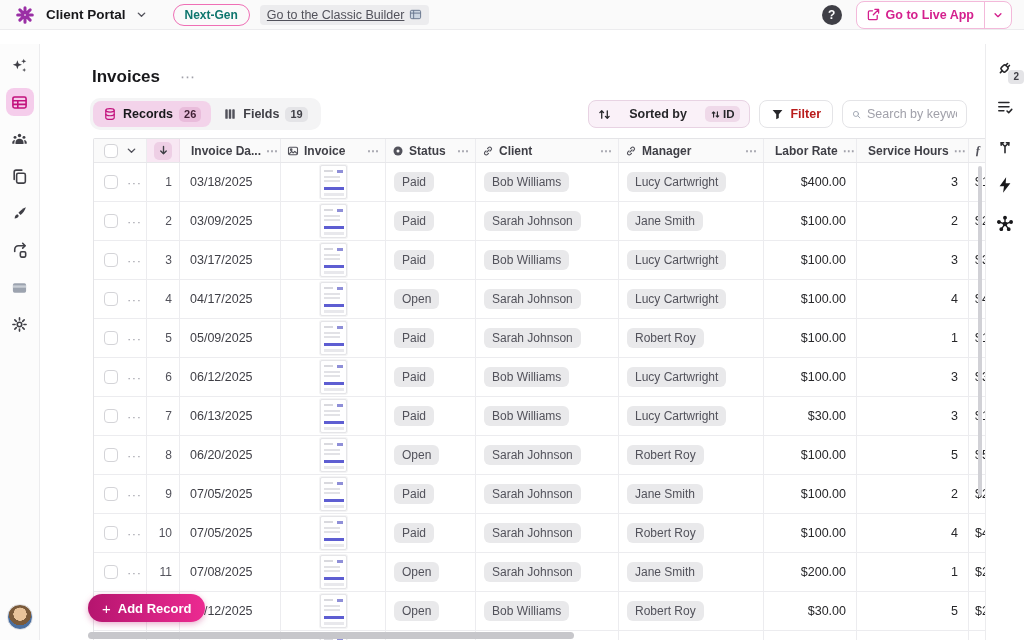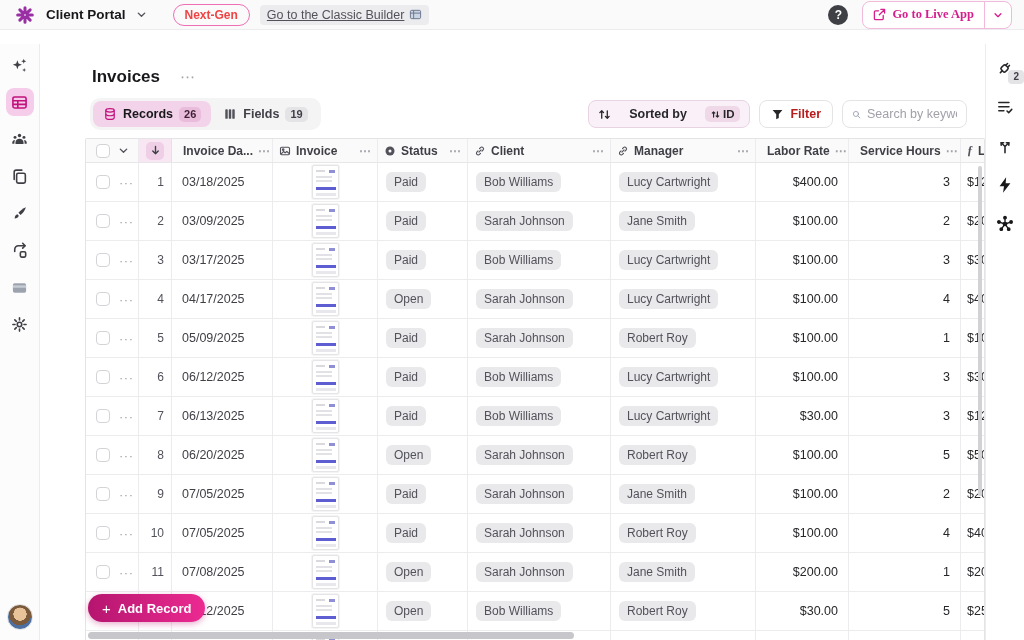--- a/index.html
+++ b/index.html
@@ -6,30 +6,30 @@
   html,body { width:1024px; height:640px; overflow:hidden; }
   body { font-family:"Liberation Sans", sans-serif; background:#fff; color:#18181b; position:relative; }
   svg { display:block; }
 
   
   .topbar { position:absolute; top:0; left:0; right:0; height:30px; background:#fafafa;
             border-bottom:1px solid #ececee; display:flex; align-items:center; padding:0 12px; z-index:30; }
   .logo { width:18px; height:18px; margin:0 12px 0 4px; }
   .app-name { font-size:13.5px; font-weight:700; color:#18181b; }
   .chev { margin-left:10px; color:#52525b; }
-  .nextgen { margin-left:26px; border:1px solid #ef6fb5; color:#ef4444; font-size:12px; font-weight:600;
+  .nextgen { margin-left:26px; border:1px solid #ef6fb5; color:#0f766e; font-size:12px; font-weight:600;
              border-radius:999px; padding:3px 11px; background:#fff0; }
   .classic { margin-left:10px; display:flex; align-items:center; gap:5px; font-size:12.5px; color:#52525b;
              background:#ececee; border-radius:4px; padding:3px 7px; text-decoration:underline; cursor:pointer; }
   .tb-right { margin-left:auto; display:flex; align-items:center; gap:14px; }
   .help { width:20px; height:20px; border-radius:50%; background:#3f3f46; color:#fff; font-size:12px;
           font-weight:700; display:flex; align-items:center; justify-content:center; }
   .liveapp { display:flex; align-items:stretch; background:#fff; border:1px solid #f3b9da; border-radius:8px;
              height:28px; overflow:hidden; }
-  .liveapp-main { display:flex; align-items:center; gap:6px; padding:8px 10px; color:#d41f8d; font-size:12.5px; font-weight:700;font-family:Liberation Serif, serif; }
+  .liveapp-main { display:flex; align-items:center; gap:6px; padding:8px 10px; color:#d41f8d; font-size:12.5px; font-weight:700; }
   .liveapp-caret { display:flex; align-items:center; padding:0 8px; border-left:1px solid #f3b9da; color:#d41f8d; }
 
   
   .leftrail { position:absolute; top:44px; left:0; bottom:0; width:40px; background:#fcfcfc;
               border-right:1px solid #ececee; display:flex; flex-direction:column; align-items:center;
               padding-top:7px; gap:9px; z-index:25; }
   .rail-item { width:28px; height:28px; border-radius:8px; display:flex; align-items:center; justify-content:center;
                color:#3f3f46; cursor:pointer; }
   .rail-item.active { background:#f5cdeb; color:#c2117c; }
   .rail-item.dim { color:#9ca3af; }
@@ -66,21 +66,21 @@
   .sort-chip { display:flex; align-items:center; gap:3px; background:#efd9e9; border-radius:5px; padding:2px 6px;
                font-size:11.5px; font-weight:700; color:#27272a; }
   .filterbtn { display:flex; align-items:center; gap:6px; background:#fff; border:1px solid #e4e4e7;
                border-radius:8px; height:28px; padding:0 11px; font-size:12.5px; font-weight:700; color:#b91c1c; cursor:pointer; }
   .searchbox { display:flex; align-items:center; gap:6px; background:#fff; border:1px solid #e4e4e7;
                border-radius:8px; height:28px; padding:0 9px; width:125px; color:#9ca3af; }
   .searchbox input { border:0; outline:0; width:90px; font-size:12.5px; font-family:inherit; color:#3f3f46; background:transparent; }
   .searchbox input::placeholder { color:#a1a1aa; }
 
   
-  .table { position:absolute; left:45px; top:94px; width:900px; bottom:0; border:1px solid #e4e4e7;
+  .table { position:absolute; left:53px; top:94px; width:900px; bottom:0; border:1px solid #e4e4e7;
            border-bottom:0; border-radius:2px 2px 0 0; overflow:hidden; }
   .tr { display:grid; grid-template-columns:53px 33px 101px 105px 90px 143px 145px 93px 112px 24px; }
   .thead { height:24px; background:#fafafa; border-bottom:1px solid #e7e7ea; }
   .th { display:flex; align-items:center; gap:5px; padding:0 6px; font-size:12px; font-weight:600; color:#3f3f46;
         border-right:1px solid #ececef; overflow:hidden; white-space:nowrap; }
   .th .hmenu { margin-left:auto; color:#a1a1aa; font-size:12px; cursor:pointer; }
   .th-num { background:#f8e7f3; display:flex; align-items:center; justify-content:center; border-right:1px solid #eedbe9; }
   .sortbox { width:18px; height:18px; border-radius:5px; background:#eecfe5; display:flex; align-items:center; justify-content:center; color:#3f3f46; }
   .tbody { height:478px; overflow:hidden; }
   .tbody .tr { height:39px; border-bottom:1px solid #ececef; background:#fff; }

